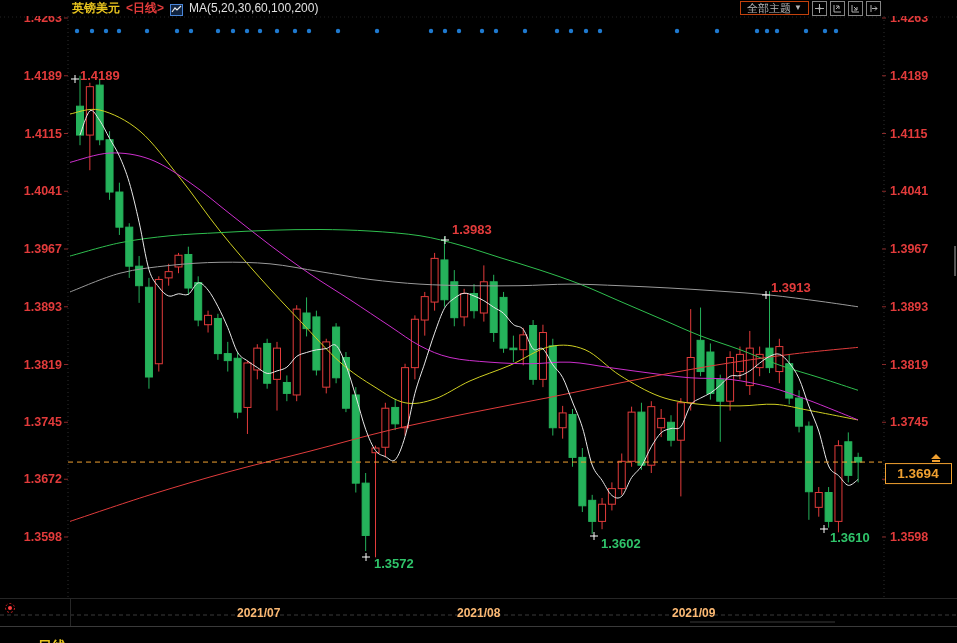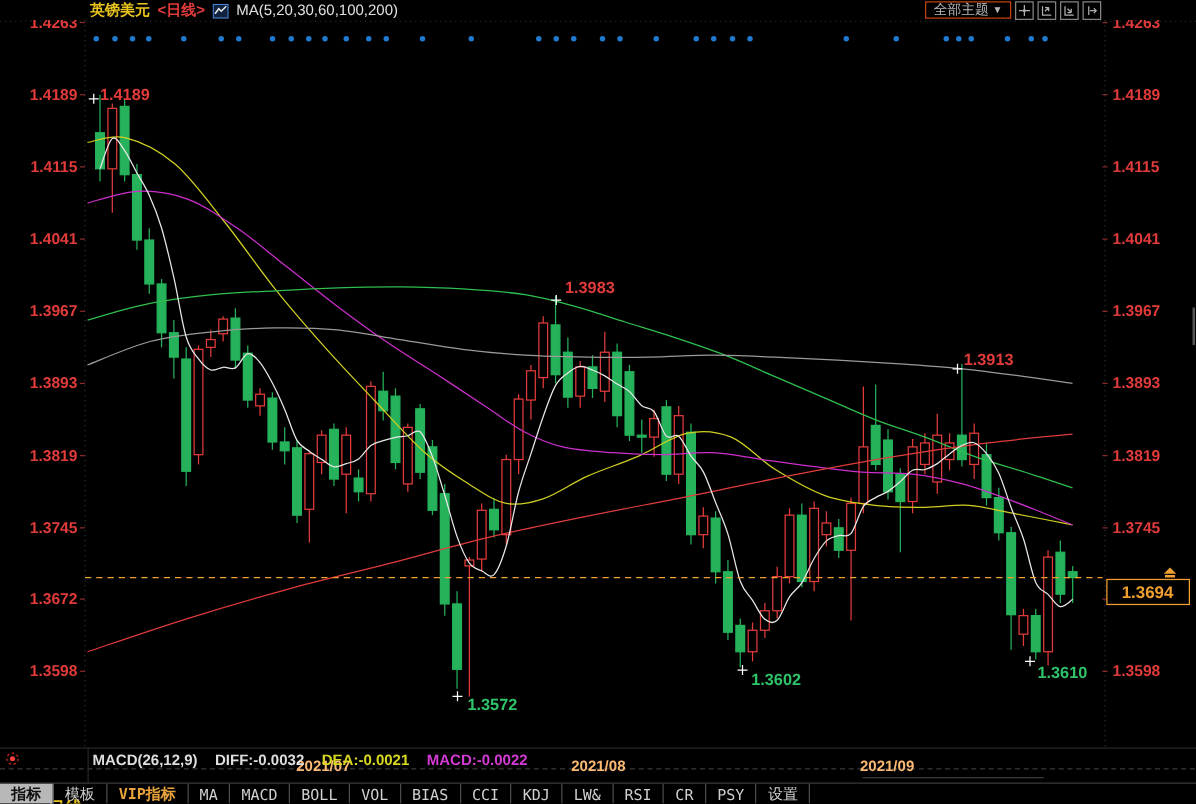--- a/index.html
+++ b/index.html
@@ -366,40 +366,17 @@
     <svg width="12" height="12">
       <circle cx="6" cy="6" r="2" fill="#ff4040"></circle>
       <circle cx="6" cy="6" r="4.5" fill="none" stroke="#c22" stroke-width="1" stroke-dasharray="2,2"></circle>
     </svg>
   </div>
   <div id="period-lbl">
     <span>日线</span>
     <span class="tri">▲</span>
   </div>
 
-  <div id="macdrow">
-    <span class="w">MACD(26,12,9)</span>
-    <span class="w">DIFF:-0.0032</span>
-    <span class="y">DEA:-0.0021</span>
-    <span class="m">MACD:-0.0022</span>
-  </div>
-
-  <div id="tabbar">
-      <div class="tab active">指标</div>
-      <div class="tab">模板</div>
-      <div class="tab vip">VIP指标</div>
-      <div class="tab">MA</div>
-      <div class="tab">MACD</div>
-      <div class="tab">BOLL</div>
-      <div class="tab">VOL</div>
-      <div class="tab">BIAS</div>
-      <div class="tab">CCI</div>
-      <div class="tab">KDJ</div>
-      <div class="tab">LW&amp;</div>
-      <div class="tab">RSI</div>
-      <div class="tab">CR</div>
-      <div class="tab">PSY</div>
-      <div class="tab">设置</div>
-    </div>
+
 <div class="dlabel" style="left: 237px;">2021/07</div>
     <div class="dlabel" style="left: 457px;">2021/08</div>
-    <div class="dlabel" style="left: 688px;">2021/09</div>
+    <div class="dlabel" style="left: 672px;">2021/09</div>
   </div>
 
 </body></html>

